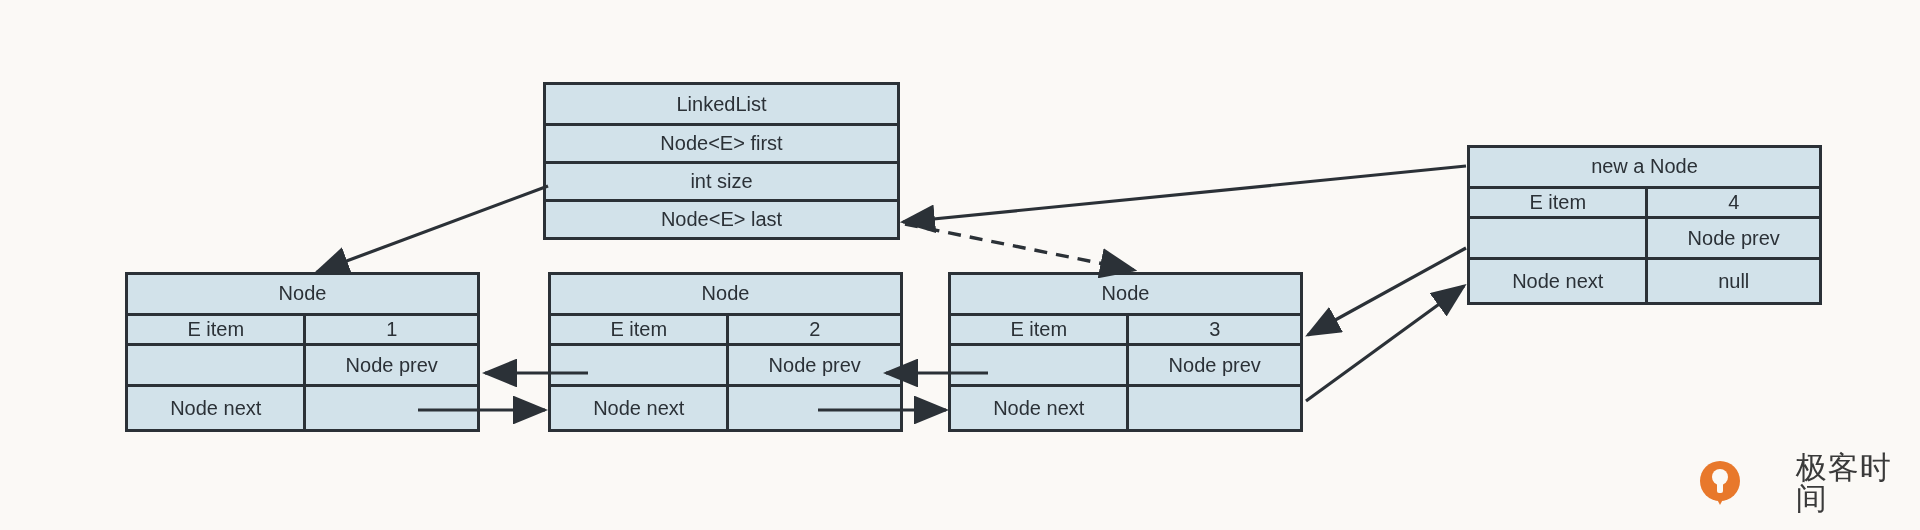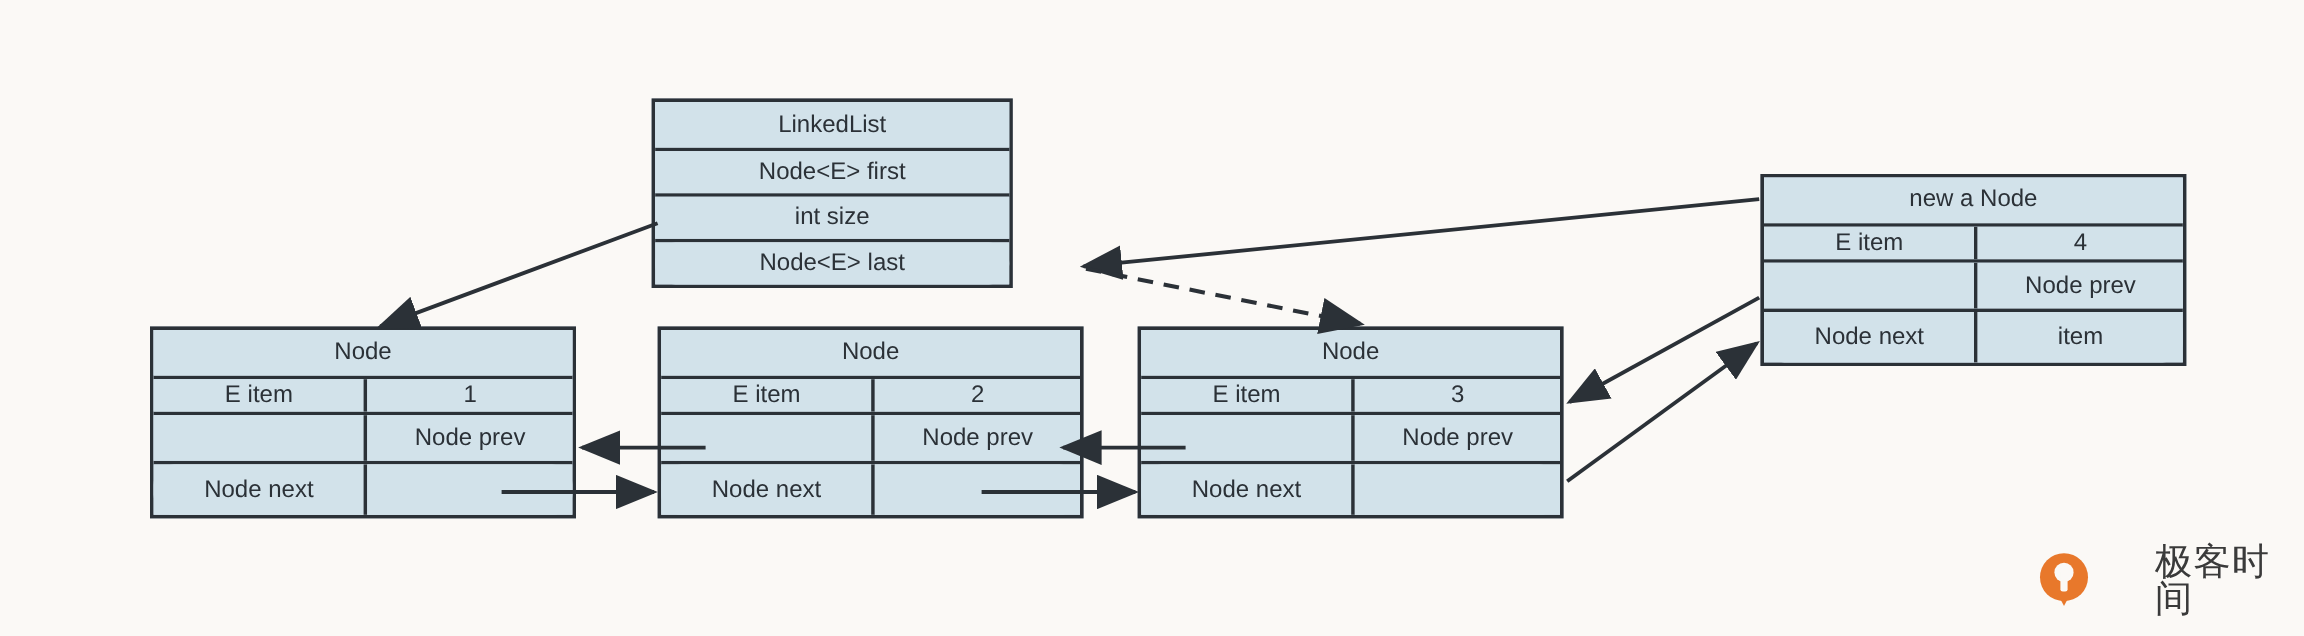--- a/index.html
+++ b/index.html
@@ -58,21 +58,21 @@
   .node-box .cell.left  { width: 180px; }
   .node-box .cell.right { width: 172px; }
 
   #node1 { left: 125px; top: 272px; }
   #node2 { left: 548px; top: 272px; }
   #node3 { left: 948px; top: 272px; }
   #newnode { left: 1467px; top: 145px; }
 
   #linkedlist {
     left: 543px; top: 82px;
-    width: 301px; height: 158px;
+    width: 357px; height: 158px;
   }
   #linkedlist .row { height: 38px; }
   #linkedlist .row.header { height: 42px; }
   #linkedlist .row.rlast { height: 36px; }
 
   
   #arrows {
     position: absolute;
     left: 0; top: 0;
     width: 1920px; height: 530px;
@@ -243,21 +243,21 @@
     <div class="row r2">
       <div class="cell left">E item</div>
       <div class="cell right">4</div>
     </div>
     <div class="row r3">
       <div class="cell left"></div>
       <div class="cell right">Node prev</div>
     </div>
     <div class="row r4">
       <div class="cell left">Node next</div>
-      <div class="cell right">item</div>
+      <div class="cell right">null</div>
     </div>
   </div>
 
   <div id="watermark">
     <div class="mark">
       <div class="tail"></div>
       <div class="drop"></div>
       <div class="inner"></div>
       <div class="stem"></div>
     </div>

